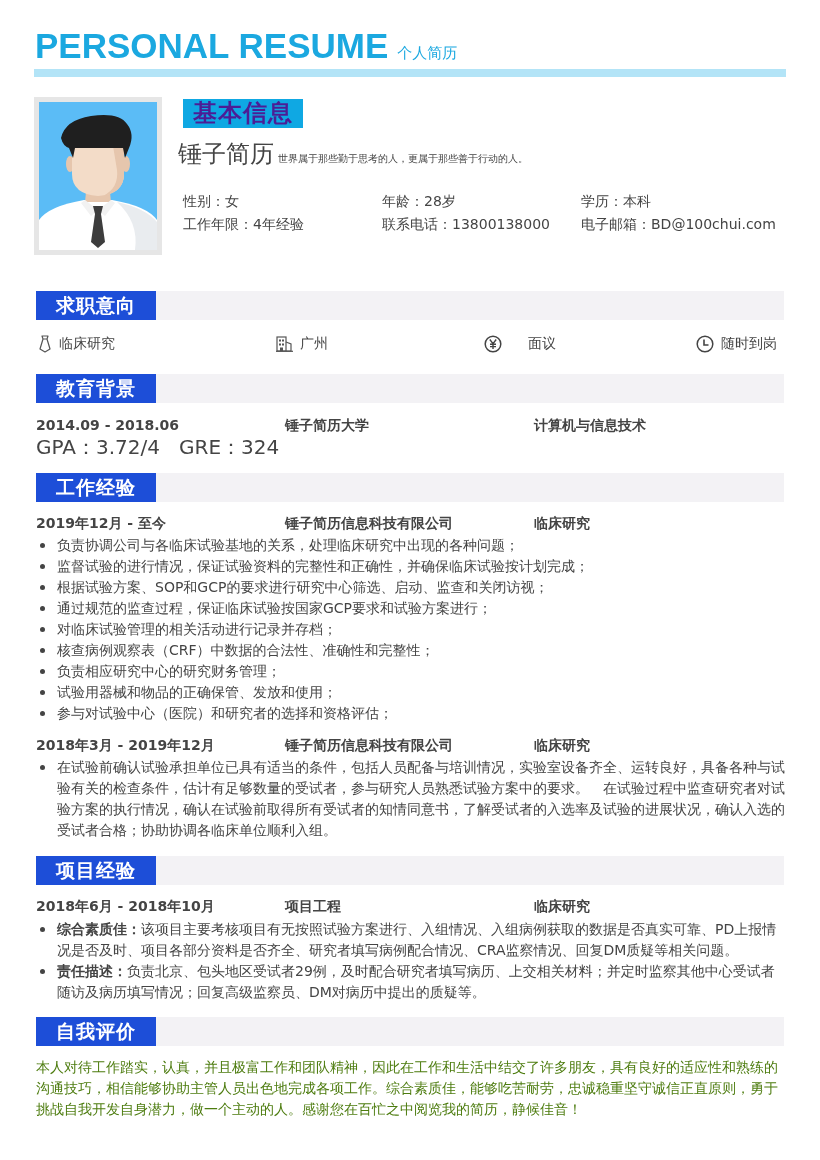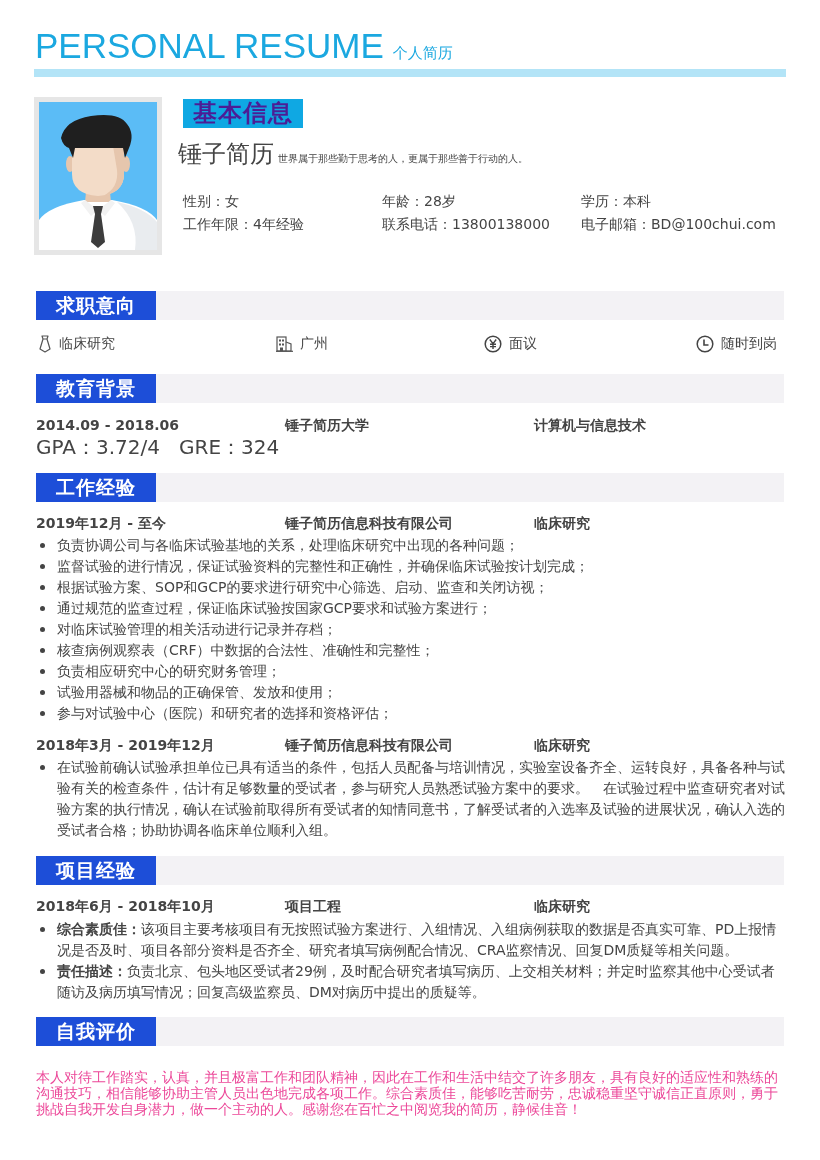--- a/index.html
+++ b/index.html
@@ -1,20 +1,20 @@
 <!DOCTYPE html>
 <html><head>
 <meta charset="utf-8">
 <style>
   * { box-sizing: border-box; margin: 0; padding: 0; }
   html, body { width: 820px; height: 1160px; background: #ffffff; overflow: hidden; }
   body { font-family: "DejaVu Sans", "Liberation Sans", sans-serif; color: #4a4a4a; position: relative; }
 
   .header { position: absolute; left: 35px; top: 26px; display: flex; align-items: baseline; }
-  .header .en { font-family: "Liberation Sans", sans-serif; font-size: 35px; color: #1ba8e0; letter-spacing: 0px; font-weight: normal; }
+  .header .en { font-family: "Liberation Sans", sans-serif; font-size: 35px; color: #1ba8e0; letter-spacing: 0px; font-weight: bold; }
   .header .cn { font-size: 15px; color: #1ba8e0; margin-left: 9px; }
   .header-bar { position: absolute; left: 34px; top: 69px; width: 752px; height: 8px; background: #b3e4f7; }
 
   .photo { position: absolute; left: 34px; top: 97px; width: 128px; height: 158px; background: #e6e6e6; padding: 5px; }
   .photo svg { display: block; width: 118px; height: 148px; }
 
   .basic-tag { position: absolute; left: 183px; top: 99px; width: 120px; height: 29px; background: #0fa8e3; color: #4c1d95; font-size: 24px; font-weight: bold; text-align: center; line-height: 29px; letter-spacing: 1px; }
 
   .name-line { position: absolute; left: 178px; top: 138px; display: flex; align-items: baseline; white-space: nowrap; }
   .name-line .name { font-size: 24px; color: #444; font-weight: normal; }
@@ -35,21 +35,21 @@
   .row3 { position: absolute; left: 36px; width: 760px; font-size: 14px; font-weight: bold; color: #444; height: 20px; line-height: 20px; white-space: nowrap; }
   .row3 span { position: absolute; top: 0; }
 
   .plain { position: absolute; left: 36px; font-size: 20px; color: #444; line-height: 20px; white-space: nowrap; }
 
   ul.bullets { position: absolute; left: 36px; width: 752px; list-style: none; font-size: 14px; color: #444; }
   ul.bullets li { position: relative; padding-left: 21px; line-height: 21px; }
   ul.bullets li::before { content: ""; position: absolute; left: 4px; top: 8px; width: 5px; height: 5px; border-radius: 50%; background: #444; }
   ul.bullets li b { font-weight: bold; }
 
-  .para { position: absolute; left: 36px; width: 750px; font-size: 14px; color: #ec4899; line-height: 16px; margin-top: 12px; }
+  .para { position: absolute; left: 36px; width: 750px; font-size: 14px; color: #4d7c0f; line-height: 21px; }
 </style>
 </head>
 <body>
 
 <div class="header">
   <span class="en">PERSONAL RESUME</span>
   <span class="cn">个人简历</span>
 </div>
 <div class="header-bar"></div>
 
@@ -111,21 +111,21 @@
       <path d="M10 6 L15 8 L15 15 L10 15" fill="none" stroke="#555" stroke-width="1.2"></path>
       <rect x="3" y="3.5" width="2" height="2" fill="#555"></rect>
         <rect x="6" y="3.5" width="2" height="2" fill="#555"></rect>
       <rect x="3" y="7.5" width="2" height="2" fill="#555"></rect>
         <rect x="6" y="7.5" width="2" height="2" fill="#555"></rect>
       <rect x="4" y="11.5" width="3" height="3.5" fill="#555"></rect>
       <line x1="0" y1="15.3" x2="17" y2="15.3" stroke="#555" stroke-width="1.2"></line>
     </svg>
     <span>广州</span>
   </div>
-  <div class="intent-item" style="left:448px;">
+  <div class="intent-item" style="left:448px;gap:19px;">
     <svg width="18" height="18" viewBox="0 0 18 18">
       <circle cx="9" cy="9" r="7.8" fill="none" stroke="#444" stroke-width="1.5"></circle>
       <path d="M5.8 4.5 L9 8.6 L12.2 4.5 M9 8.6 L9 14 M6 9.3 L12 9.3 M6 11.6 L12 11.6" fill="none" stroke="#444" stroke-width="1.4"></path>
     </svg>
     <span>面议</span>
   </div>
   <div class="intent-item" style="left:660px;">
     <svg width="18" height="18" viewBox="0 0 18 18">
       <circle cx="9" cy="9" r="7.8" fill="none" stroke="#444" stroke-width="1.5"></circle>
       <path d="M8 4.5 L8 10 L12.5 10" fill="none" stroke="#444" stroke-width="1.6"></path>

